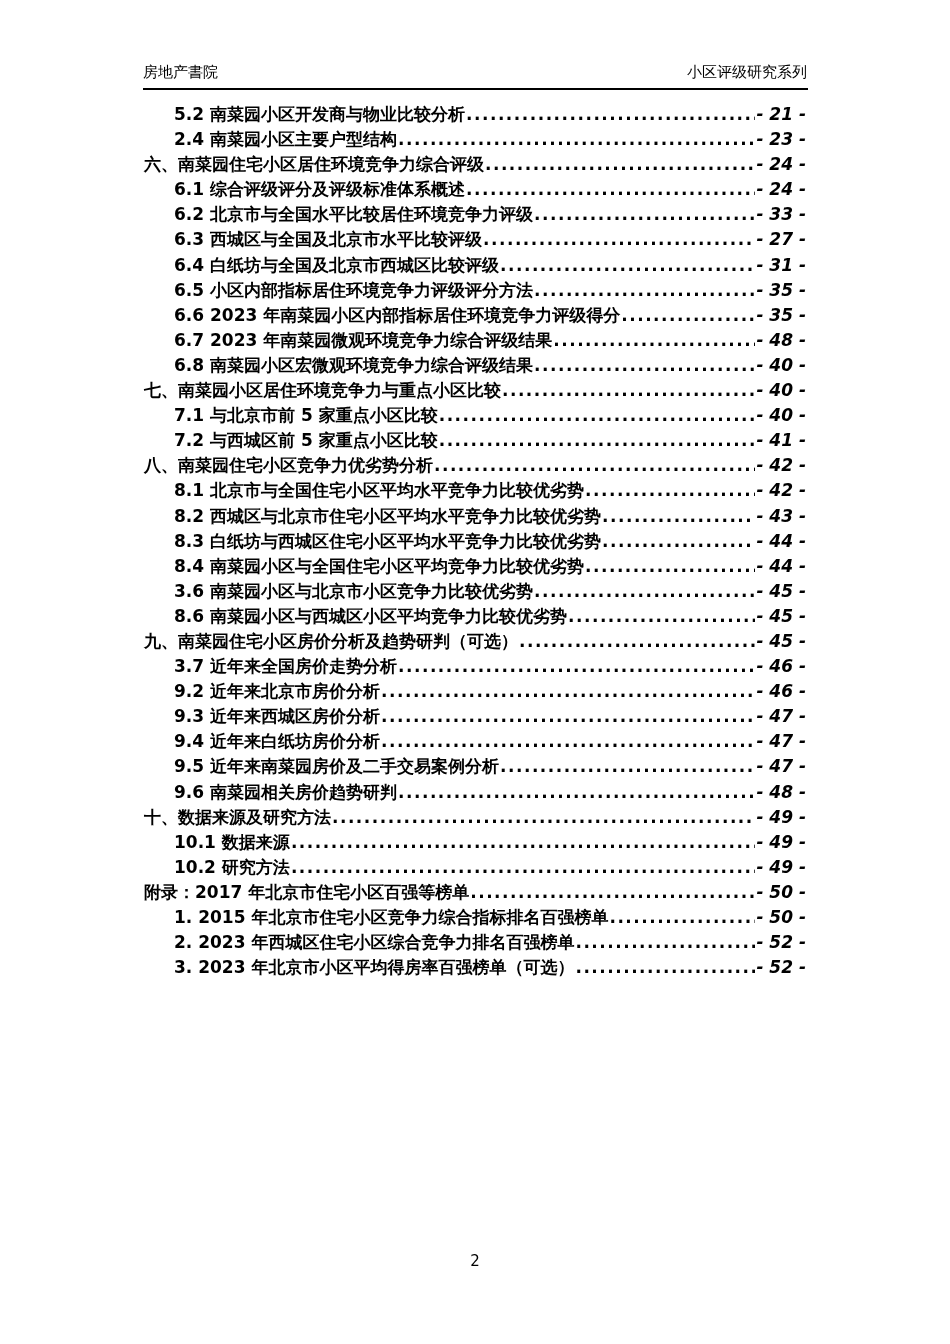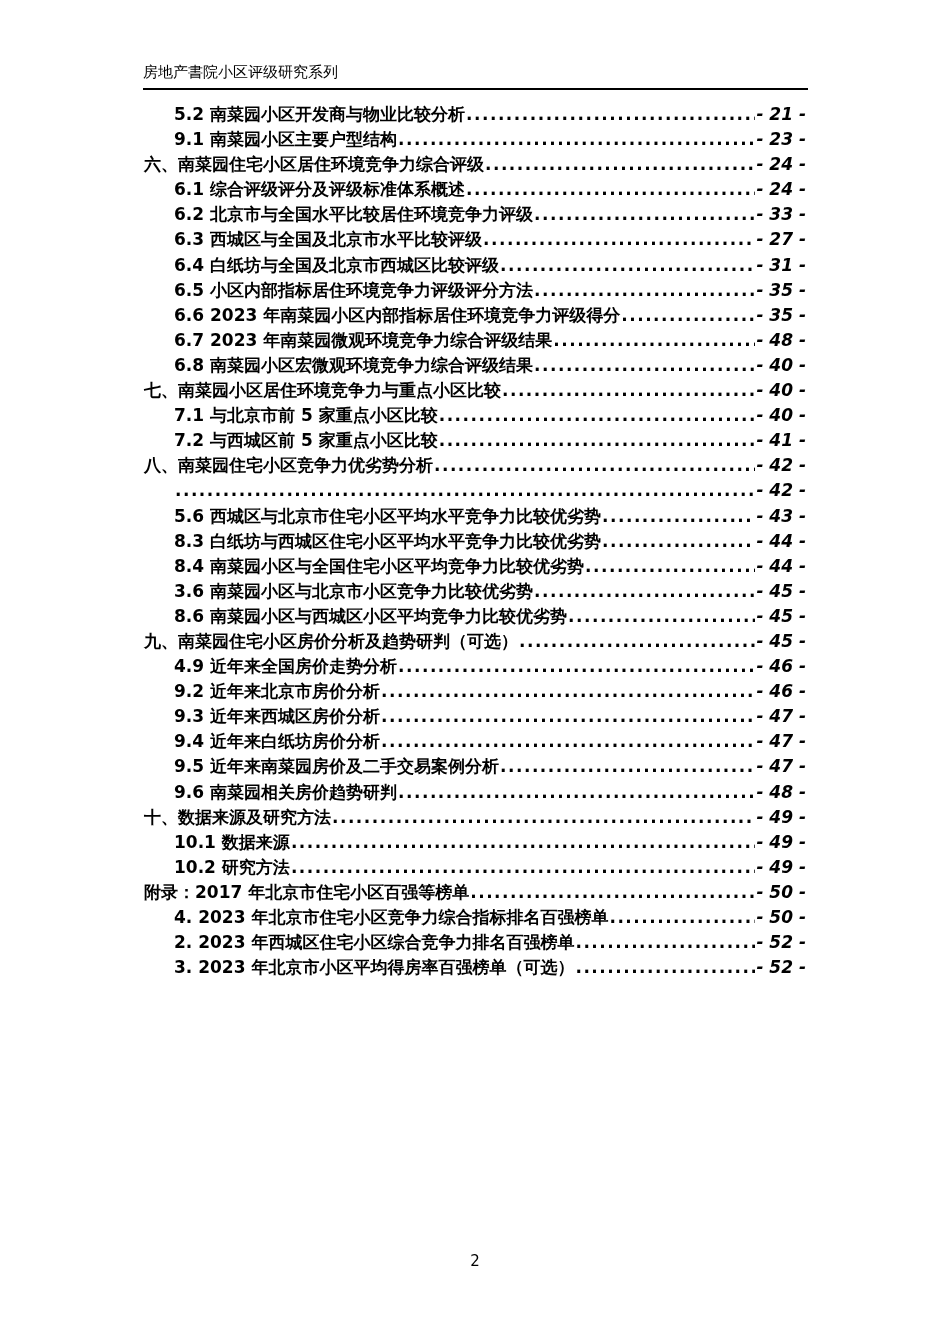--- a/index.html
+++ b/index.html
@@ -15,21 +15,21 @@
     color: #000000;
     font-family: "DejaVu Sans", sans-serif;
     overflow: hidden;
   }
   .header {
     position: absolute;
     left: 143px;
     right: 143px;
     top: 62px;
     display: flex;
-    justify-content: flex-start;
+    justify-content: space-between;
     align-items: flex-end;
     font-size: 15px;
     line-height: 20px;
     color: #000000;
   }
   .header-rule {
     position: absolute;
     left: 143px;
     right: 142px;
     top: 88px;
@@ -87,21 +87,21 @@
 
   <div class="header-rule"></div>
 
   <div class="toc" id="toc">
       <div class="toc-row level-2">
     <span class="toc-label">5.2 南菜园小区开发商与物业比较分析</span>
     <span class="toc-leader"></span>
     <span class="toc-page">- 21 -</span>
   </div>
       <div class="toc-row level-2">
-    <span class="toc-label">9.1 南菜园小区主要户型结构</span>
+    <span class="toc-label">2.4 南菜园小区主要户型结构</span>
     <span class="toc-leader"></span>
     <span class="toc-page">- 23 -</span>
   </div>
       <div class="toc-row level-1">
     <span class="toc-label">六、南菜园住宅小区居住环境竞争力综合评级</span>
     <span class="toc-leader"></span>
     <span class="toc-page">- 24 -</span>
   </div>
       <div class="toc-row level-2">
     <span class="toc-label">6.1 综合评级评分及评级标准体系概述</span>
@@ -157,25 +157,26 @@
     <span class="toc-label">7.2 与西城区前 5 家重点小区比较</span>
     <span class="toc-leader"></span>
     <span class="toc-page">- 41 -</span>
   </div>
       <div class="toc-row level-1">
     <span class="toc-label">八、南菜园住宅小区竞争力优劣势分析</span>
     <span class="toc-leader"></span>
     <span class="toc-page">- 42 -</span>
   </div>
       <div class="toc-row level-2">
+    <span class="toc-label">8.1 北京市与全国住宅小区平均水平竞争力比较优劣势</span>
     <span class="toc-leader"></span>
     <span class="toc-page">- 42 -</span>
   </div>
       <div class="toc-row level-2">
-    <span class="toc-label">5.6 西城区与北京市住宅小区平均水平竞争力比较优劣势</span>
+    <span class="toc-label">8.2 西城区与北京市住宅小区平均水平竞争力比较优劣势</span>
     <span class="toc-leader"></span>
     <span class="toc-page">- 43 -</span>
   </div>
       <div class="toc-row level-2">
     <span class="toc-label">8.3 白纸坊与西城区住宅小区平均水平竞争力比较优劣势</span>
     <span class="toc-leader"></span>
     <span class="toc-page">- 44 -</span>
   </div>
       <div class="toc-row level-2">
     <span class="toc-label">8.4 南菜园小区与全国住宅小区平均竞争力比较优劣势</span>
@@ -191,21 +192,21 @@
     <span class="toc-label">8.6 南菜园小区与西城区小区平均竞争力比较优劣势</span>
     <span class="toc-leader"></span>
     <span class="toc-page">- 45 -</span>
   </div>
       <div class="toc-row level-1">
     <span class="toc-label">九、南菜园住宅小区房价分析及趋势研判（可选）</span>
     <span class="toc-leader"></span>
     <span class="toc-page">- 45 -</span>
   </div>
       <div class="toc-row level-2">
-    <span class="toc-label">4.9 近年来全国房价走势分析</span>
+    <span class="toc-label">3.7 近年来全国房价走势分析</span>
     <span class="toc-leader"></span>
     <span class="toc-page">- 46 -</span>
   </div>
       <div class="toc-row level-2">
     <span class="toc-label">9.2 近年来北京市房价分析</span>
     <span class="toc-leader"></span>
     <span class="toc-page">- 46 -</span>
   </div>
       <div class="toc-row level-2">
     <span class="toc-label">9.3 近年来西城区房价分析</span>
@@ -241,21 +242,21 @@
     <span class="toc-label">10.2 研究方法</span>
     <span class="toc-leader"></span>
     <span class="toc-page">- 49 -</span>
   </div>
       <div class="toc-row level-1">
     <span class="toc-label">附录：2017 年北京市住宅小区百强等榜单</span>
     <span class="toc-leader"></span>
     <span class="toc-page">- 50 -</span>
   </div>
       <div class="toc-row level-2">
-    <span class="toc-label">4. 2023 年北京市住宅小区竞争力综合指标排名百强榜单</span>
+    <span class="toc-label">1. 2015 年北京市住宅小区竞争力综合指标排名百强榜单</span>
     <span class="toc-leader"></span>
     <span class="toc-page">- 50 -</span>
   </div>
       <div class="toc-row level-2">
     <span class="toc-label">2. 2023 年西城区住宅小区综合竞争力排名百强榜单</span>
     <span class="toc-leader"></span>
     <span class="toc-page">- 52 -</span>
   </div>
       <div class="toc-row level-2">
     <span class="toc-label">3. 2023 年北京市小区平均得房率百强榜单（可选）</span>

